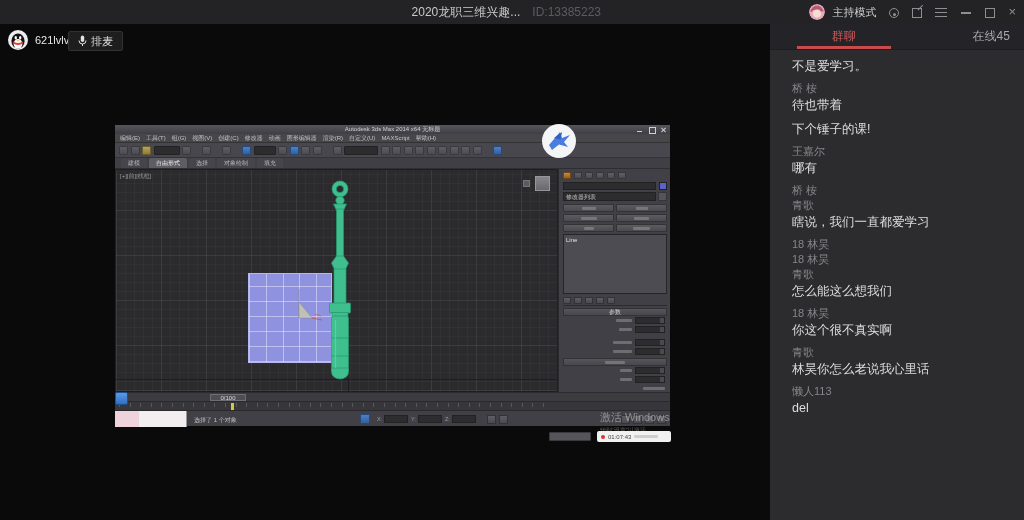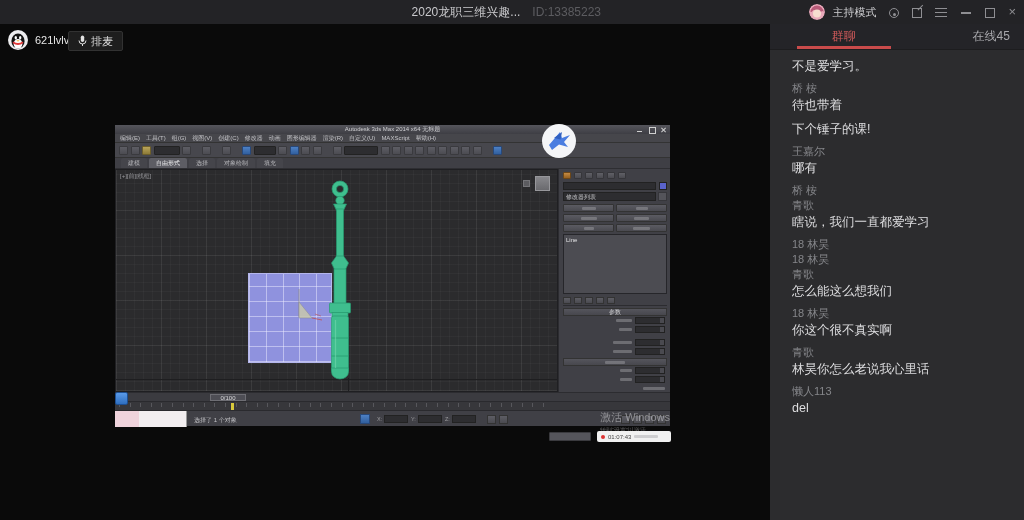--- a/index.html
+++ b/index.html
@@ -108,21 +108,21 @@
   .coord { position:absolute; top:4px; display:flex; align-items:center; gap:2px; }
   .coord .axis { font-size:5.5px; color:#9a9a9e; }
   .cfield { width:24px; height:8px; background:#2d2d30; border:1px solid #222; }
   .keybtn { position:absolute; left:245px; top:3px; width:10px; height:10px; background:linear-gradient(#4d80c4,#315f9e); border:1px solid #27487a; }
   .sbtn { position:absolute; top:4px; width:9px; height:9px; background:linear-gradient(#5d5d64,#4a4a50); border:1px solid #333; }
   .mx-taskstrip { height:7px; background:#0a0a0a; }
   .blue-chip { position:absolute; left:0px; top:267px; width:13px; height:13px; border-radius:2px; background:linear-gradient(#5a9ae8,#2f6fc0); border:1px solid #1d4f92; z-index:4; }
 
   
   .watermark { position:absolute; left:485px; top:285px; z-index:5; }
-  .wm1 { font-size:11px; color:rgba(210,210,214,.55);text-align:right; }
+  .wm1 { font-size:11px; color:rgba(210,210,214,.55); }
   .wm2 { font-size:6px; color:rgba(190,190,194,.45); margin-top:1px; }
   .recorder { position:absolute; left:482px; top:306px; width:74px; height:11px; background:#f1f1f1; border-radius:2px; z-index:6; display:flex; align-items:center; gap:3px; padding:0 4px; }
   .rec-dot { width:4px; height:4px; border-radius:50%; background:#d33; }
   .rec-time { font-size:6px; color:#444; line-height:10px; }
   .rec-side { position:absolute; left:434px; top:307px; width:42px; height:9px; background:#55555b; border:1px solid #3a3a3e; border-radius:1px; z-index:6; }
   .birdlogo { position:absolute; left:426px; top:-2px; width:36px; height:36px; z-index:7; }
 
   
   .chat { position:absolute; left:770px; top:24px; width:295px; height:496px; background:#2c2c2e; }
   .chat-tabs { position:relative; height:26px; background:#242428; border-bottom:1px solid #1d1d1f; display:flex; }

